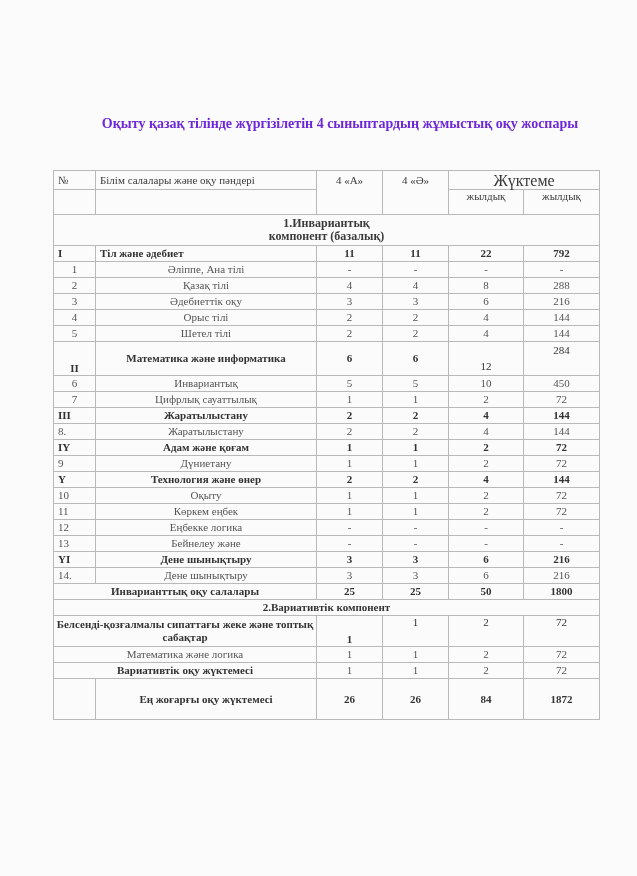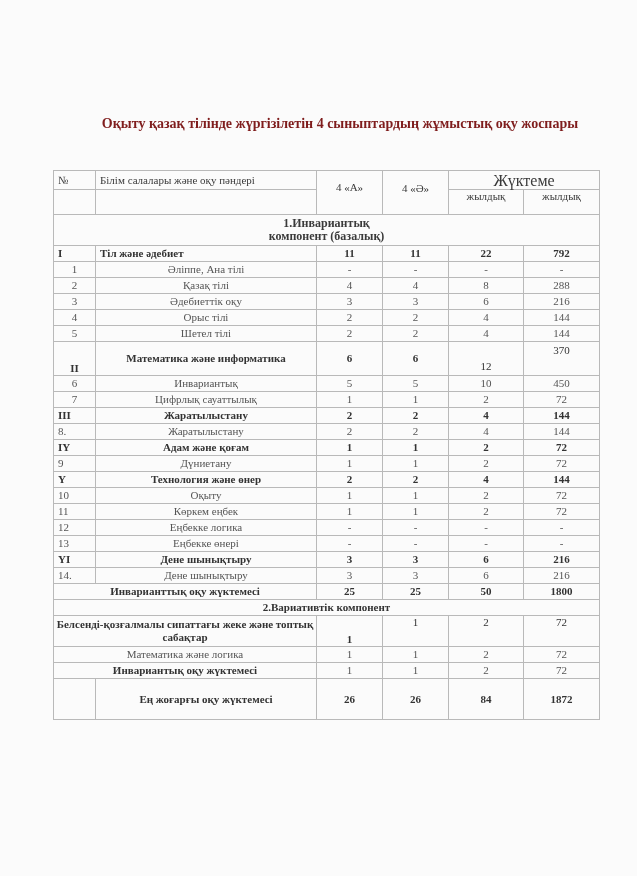--- a/index.html
+++ b/index.html
@@ -2,21 +2,21 @@
 <html><head>
 <meta charset="utf-8">
 <style>
   html, body { margin: 0; padding: 0; }
   body {
     width: 637px; height: 876px; background: #fbfbfb; position: relative; overflow: hidden;
     font-family: "Liberation Serif", "DejaVu Serif", serif; color: #3a3a3a;
   }
   .title {
     position: absolute; left: 100px; top: 115px; width: 480px; text-align: center;
-    font-weight: bold; font-size: 14px; line-height: 18px; color: #7f1d1d;
+    font-weight: bold; font-size: 14px; line-height: 18px; color: #6d28d9;
   }
   table {
     position: absolute; left: 53px; top: 170px; width: 546px;
     border-collapse: collapse; table-layout: fixed; font-size: 11px;
   }
   td, th { border: 1px solid #b9b9b9; padding: 0 2px; text-align: center; vertical-align: middle; line-height: 13px; font-weight: normal; }
   .h1 td { height: 18px; }
   .h2 td { height: 24px; }
   .sec td { height: 30px; font-weight: bold; font-size: 12px; }
   .row td { height: 15px; color: #555; }
@@ -40,22 +40,22 @@
       <col style="width:221px">
       <col style="width:66px">
       <col style="width:66px">
       <col style="width:75px">
       <col style="width:76px">
   </colgroup>
   <tbody>
       <tr class="h1">
     <td class="left">№</td>
     <td class="left">Білім салалары және оқу пәндері</td>
-    <td rowspan="2" style="vertical-align:top;padding-top:10px">4 «А»</td>
-    <td rowspan="2" style="vertical-align:top;padding-top:11px">4 «Ә»</td>
+    <td rowspan="2" style="vertical-align:top;padding-top:3px">4 «А»</td>
+    <td rowspan="2" style="vertical-align:top;padding-top:3px">4 «Ә»</td>
     <td colspan="2" style="font-size:16px">Жүктеме</td>
   </tr>
   <tr class="h2">
     <td></td>
         <td></td>
     <td style="vertical-align:top">жылдық</td>
     <td style="vertical-align:top">жылдық</td>
   </tr>
   <tr class="sec">
     <td colspan="6" style="width:200px"><span style="display:inline-block;width:130px">1.Инвариантық компонент (базалық)</span></td>
@@ -108,21 +108,21 @@
         <td>2</td>
         <td>4</td>
         <td>144</td>
       </tr>
   <tr class="row bold mathrow">
         <td class="num" style="vertical-align:bottom">II</td>
         <td>Математика және информатика</td>
         <td>6</td>
         <td>6</td>
         <td class="c12" style="font-weight:normal">12</td>
-        <td class="c432" style="font-weight:normal">370</td>
+        <td class="c432" style="font-weight:normal">284</td>
       </tr>
   <tr class="row">
         <td class="num">6</td>
         <td>Инвариантық</td>
         <td>5</td>
         <td>5</td>
         <td>10</td>
         <td>450</td>
       </tr>
   <tr class="row">
@@ -192,21 +192,21 @@
   <tr class="row">
         <td class="left num">12</td>
         <td>Еңбекке логика</td>
         <td>-</td>
         <td>-</td>
         <td>-</td>
         <td>-</td>
       </tr>
   <tr class="row">
         <td class="left num">13</td>
-        <td>Еңбекке өнері</td>
+        <td>Бейнелеу және</td>
         <td>-</td>
         <td>-</td>
         <td>-</td>
         <td>-</td>
       </tr>
   <tr class="row bold">
         <td class="left">YI</td>
         <td>Дене шынықтыру</td>
         <td>3</td>
         <td>3</td>
@@ -216,21 +216,21 @@
   <tr class="row">
         <td class="left num">14.</td>
         <td>Дене шынықтыру</td>
         <td>3</td>
         <td>3</td>
         <td>6</td>
         <td>216</td>
       </tr>
 
   <tr class="row bold">
-        <td colspan="2">Инварианттық оқу жүктемесі</td>
+        <td colspan="2">Инварианттық оқу салалары</td>
         <td>25</td>
         <td>25</td>
         <td>50</td>
         <td>1800</td>
       </tr>
   <tr class="row bold">
         <td colspan="6">2.Вариативтік компонент</td>
       </tr>
   <tr class="row bold tall">
         <td colspan="2">Белсенді-қозғалмалы сипаттағы жеке және топтық сабақтар</td>
@@ -240,21 +240,21 @@
         <td style="vertical-align:top;font-weight:normal">72</td>
       </tr>
   <tr class="row">
         <td colspan="2">Математика және логика</td>
         <td>1</td>
         <td>1</td>
         <td>2</td>
         <td>72</td>
       </tr>
   <tr class="row">
-        <td colspan="2" style="font-weight:bold;color:#333">Инвариантық оқу жүктемесі</td>
+        <td colspan="2" style="font-weight:bold;color:#333">Вариативтік оқу жүктемесі</td>
         <td>1</td>
         <td>1</td>
         <td>2</td>
         <td>72</td>
       </tr>
   <tr class="row bold tall2">
         <td></td>
         <td>Ең жоғарғы оқу жүктемесі</td>
         <td>26</td>
         <td>26</td>

